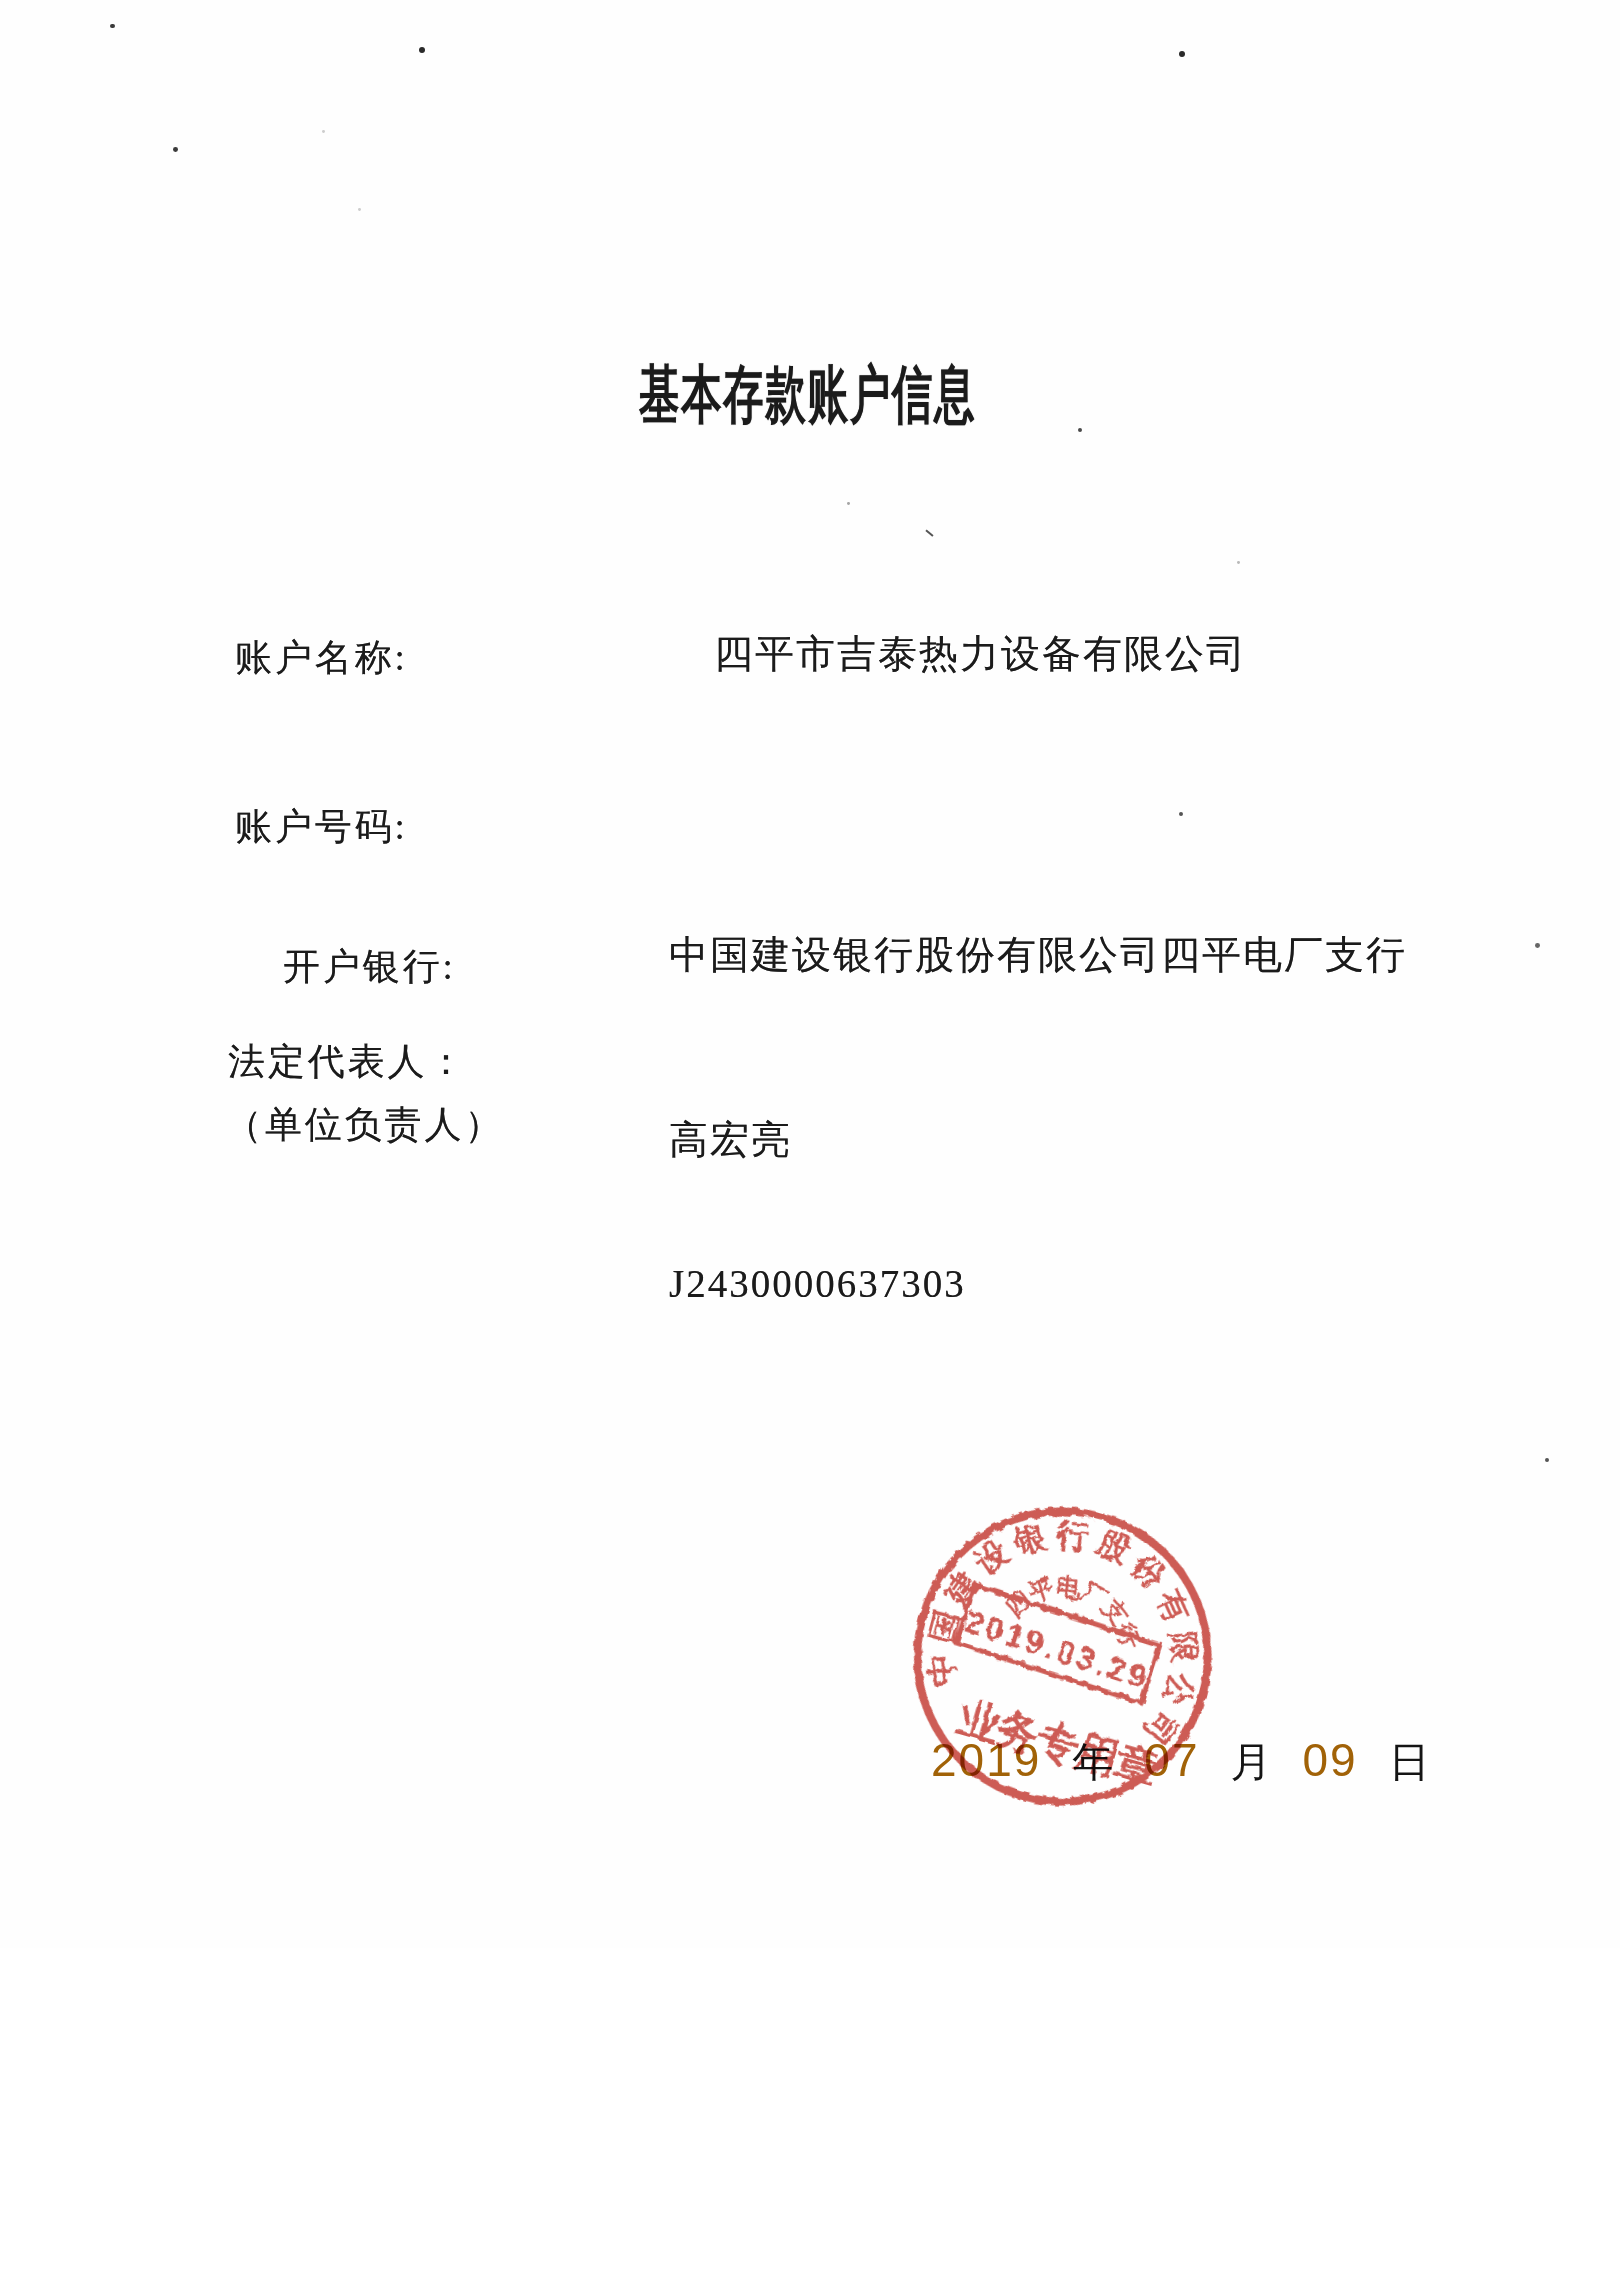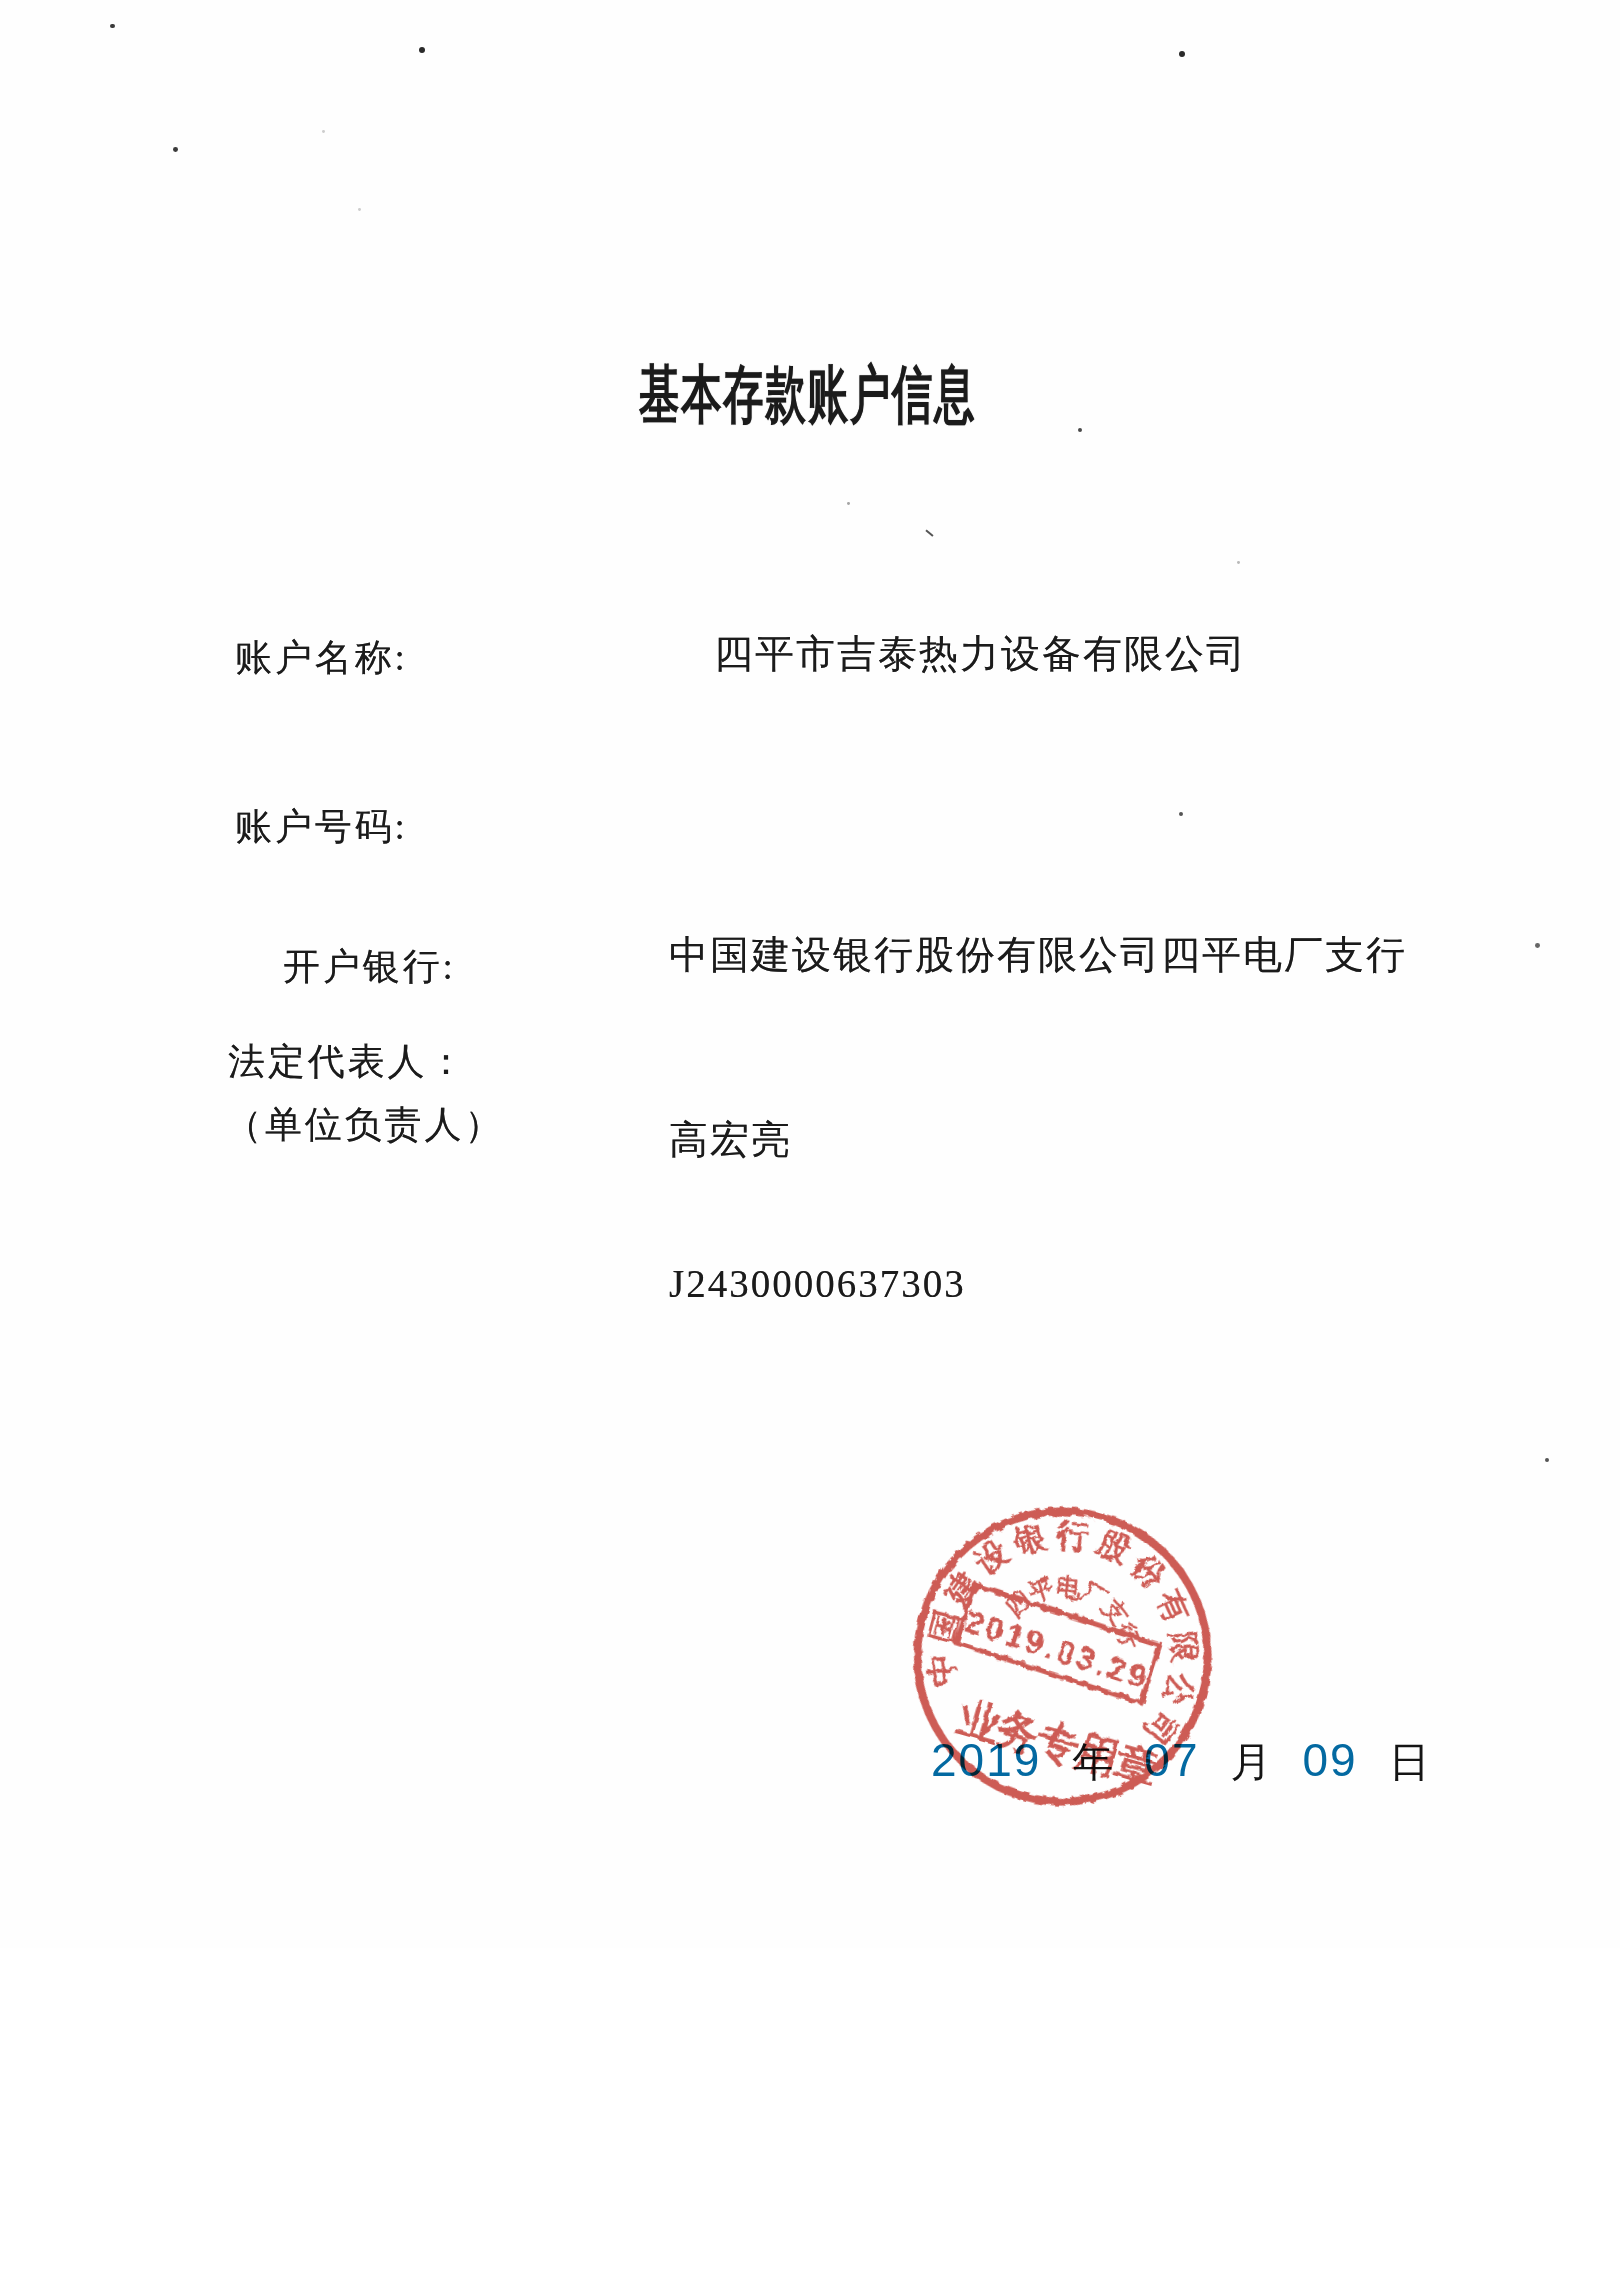--- a/index.html
+++ b/index.html
@@ -18,21 +18,21 @@
     text-shadow:0 0 0.6px rgba(0,0,0,.6);
   }
   .field-value{
     position:absolute;left:669px;font-size:39px;letter-spacing:2px;white-space:nowrap;
     text-shadow:0 0 0.6px rgba(0,0,0,.55);
   }
   .date-line{
     position:absolute;left:931px;top:1733px;display:flex;gap:31px;align-items:baseline;
     font-family:"Liberation Sans","DejaVu Sans",sans-serif;white-space:nowrap;
   }
-  .date-num{font-size:46px;letter-spacing:2px;color:#0369a1;}
+  .date-num{font-size:46px;letter-spacing:2px;color:#a16207;}
   .date-unit{font-size:41px;color:#141414;}
   .stamp{position:absolute;left:882px;top:1476px;mix-blend-mode:multiply;opacity:.88;}
   .speck{position:absolute;background:#3a3a3a;border-radius:50%;}
   .tick{position:absolute;width:8.8px;height:2px;background:#555;transform:rotate(40deg);}
   .ink-blot{position:absolute;left:1439px;top:2044px;}
   .scan-edge{position:absolute;left:0;top:2286px;width:1620px;height:5.9px;background:#d9d9d9;}
 </style>
 </head>
 <body>
 

